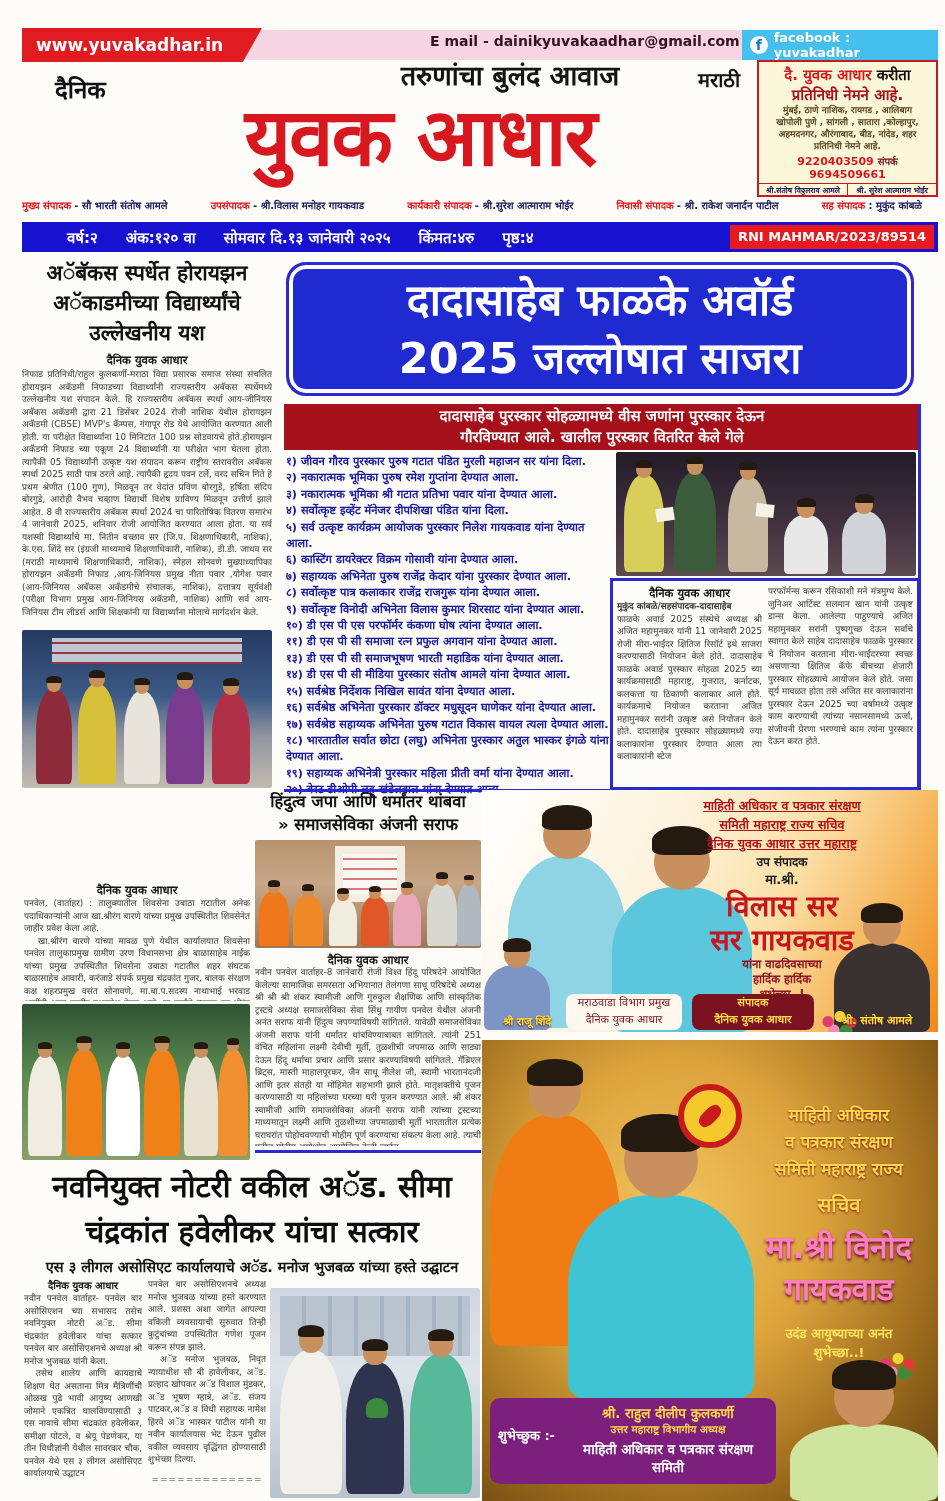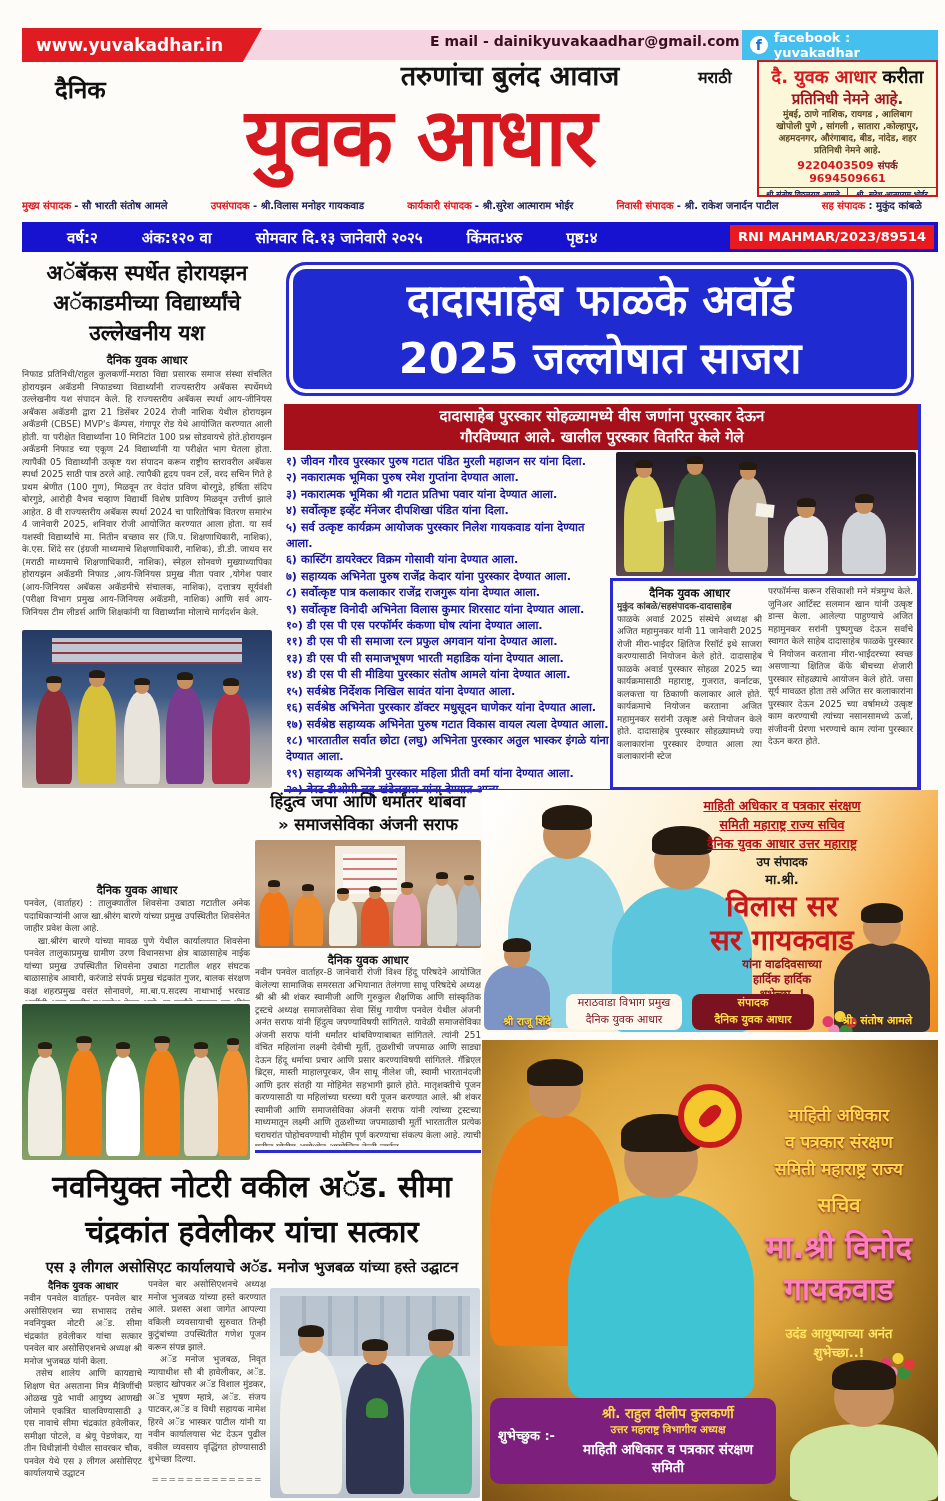--- a/index.html
+++ b/index.html
@@ -12,40 +12,40 @@
              font-size:17px;font-weight:700;line-height:34px;padding-left:14px;box-sizing:border-box;
              clip-path:polygon(0 0,100% 0,92% 100%,0 100%);}
   .email{left:430px;top:33px;width:330px;font-size:14px;font-weight:700;color:#3a1020;}
   .fbstrip{left:742px;top:30px;width:196px;height:30px;background:#45bfee;color:#fff;
            font-size:13px;font-weight:700;display:flex;align-items:center;gap:6px;padding-left:8px;box-sizing:border-box;}
   .fbicon{width:18px;height:18px;border-radius:50%;background:#fff;color:#1877c8;
           font-weight:700;font-size:14px;text-align:center;line-height:18px;}
   .fbicon::before{content:"f";}
   .daily{left:55px;top:72px;font-size:24px;font-weight:800;color:#101010;}
   .tagline{left:300px;top:56px;width:420px;text-align:center;font-size:27px;font-weight:800;color:#141414;}
-  .lang{left:698px;top:66px;font-size:16px;font-weight:800;color:#141414;}
+  .lang{left:698px;top:66px;font-size:20px;font-weight:800;color:#141414;}
   .masthead{left:85px;top:84px;width:670px;text-align:center;font-size:80px;line-height:108px;
             font-weight:900;color:#d7191f;white-space:nowrap;letter-spacing:-2px;}
   .repbox{left:757px;top:60px;width:181px;height:137px;background:#fdf7da;border:2px solid #c8191f;
           box-sizing:border-box;text-align:center;overflow:hidden;padding-top:2px;}
-  .repbox .l1{font-size:18px;font-weight:800;color:#111;}
+  .repbox .l1{font-size:15px;font-weight:800;color:#111;}
   .repbox .l1 .red{color:#d7191f;}
   .repbox .l2{font-size:15px;font-weight:800;color:#a5121b;}
   .repbox .city{font-size:9px;font-weight:600;color:#5d4a22;line-height:12px;}
   .repbox .phones{font-size:11px;font-weight:800;color:#d7191f;margin-top:2px;}
   .repbox .phones .mid{color:#7a1220;font-size:10px;}
   .repbox .names{display:flex;font-size:7.6px;font-weight:800;color:#22225a;margin-top:2px;border-top:1px solid #c8191f;}
   .repbox .names span{flex:1;padding:1px 1px;}
   .repbox .names span:first-child{border-right:1px solid #c8191f;}
   .editors{left:22px;top:198px;width:900px;display:flex;justify-content:space-between;
            font-size:10px;white-space:nowrap;overflow:hidden;}
   .editors .lab{color:#e0161d;font-weight:800;margin-top:35px;}
   .editors .val{color:#23235c;font-weight:700;}
   .datebar{left:22px;top:222px;width:916px;height:30px;background:#1712cf;color:#fff;
-           display:flex;align-items:center;gap:44px;padding-left:45px;box-sizing:border-box;
+           display:flex;align-items:center;gap:28px;padding-left:45px;box-sizing:border-box;
            font-size:15px;font-weight:800;}
   .rnibox{position:absolute;right:4px;top:3px;height:24px;line-height:24px;background:#e8191f;
           padding:0 8px;font-size:13px;font-weight:800;color:#fff;}
   
   .a1title{left:18px;top:258px;width:258px;font-size:21px;line-height:30px;font-weight:800;color:#101010;text-align:center;}
   .byline{font-size:11.5px;font-weight:800;color:#141414;text-align:center;}
   .smallbody{font-size:8.8px;line-height:12.5px;color:#3c3a35;text-align:justify;overflow:hidden;}
   .photo{position:absolute;overflow:hidden;border-radius:2px;}
   
   .pf{position:absolute;display:flex;flex-direction:column;align-items:center;}

